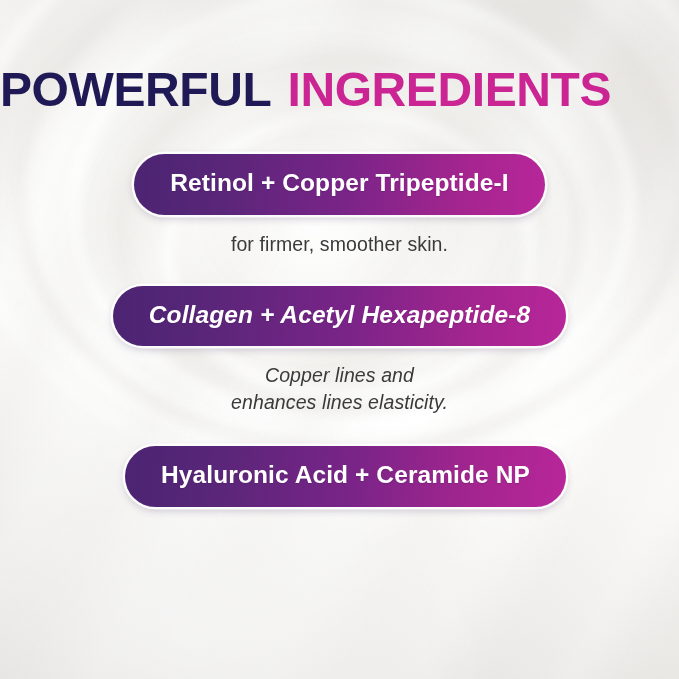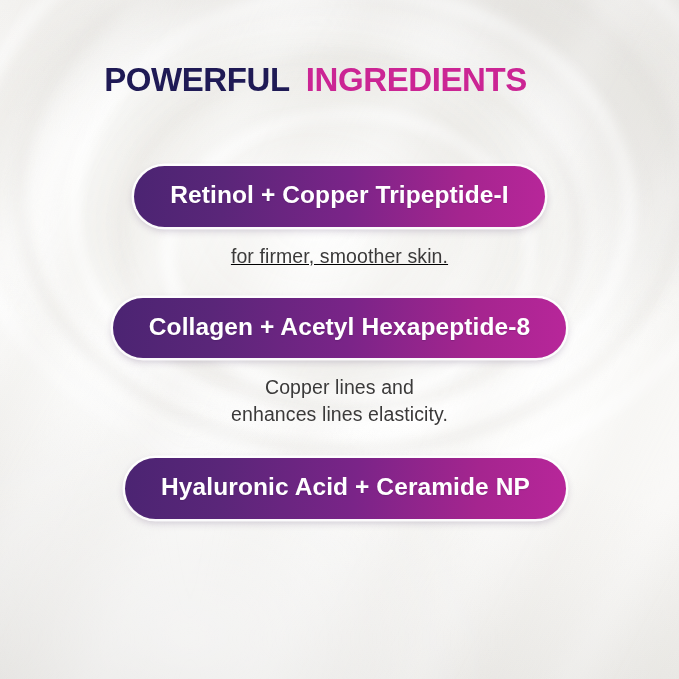--- a/index.html
+++ b/index.html
@@ -87,43 +87,43 @@
     z-index: 5;
     width: 679px;
     height: 679px;
     box-sizing: border-box;
     padding: 0;
   }
 
   .headline {
     position: absolute;
     top: 28px;
-    left: 12px;
+    left: 0;
     width: 607px;
     text-align: center;
     font-family: "Liberation Sans", sans-serif;
     font-weight: 700;
-    font-size: 33px;
+    font-size: 48px;
     letter-spacing: -0.4px;
     line-height: 60px;
     white-space: nowrap;
   }
   .headline .w1 { color: #1f1a55; }
   .headline .w2 { color: #cb2594; }
   .headline .sp { display: inline-block; width: 16px; }
 
   .blocks {
     position: absolute;
     top: 150px;
     left: 0;
     width: 679px;
   }
   .block { width: 679px; text-align: center; }
-  .block.b1 { margin-top: 16px; text-decoration: underline; }
-  .block.b2 { margin-top: 28px; }
+  .block.b1 { margin-top: 4px; }
+  .block.b2 { margin-top: 28px; font-style: italic; }
   .block.b3 { margin-top: 30px; padding-left: 6px; }
 
   .pill {
     display: inline-block;
     box-sizing: border-box;
     color: #ffffff;
     font-family: "Liberation Sans", sans-serif;
     font-weight: 700;
     font-size: 24.5px;
     letter-spacing: 0.1px;

